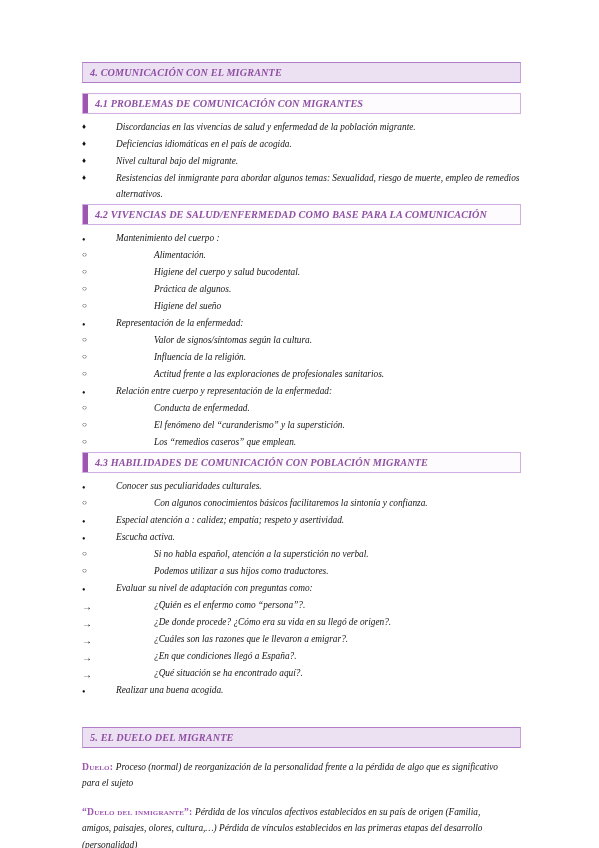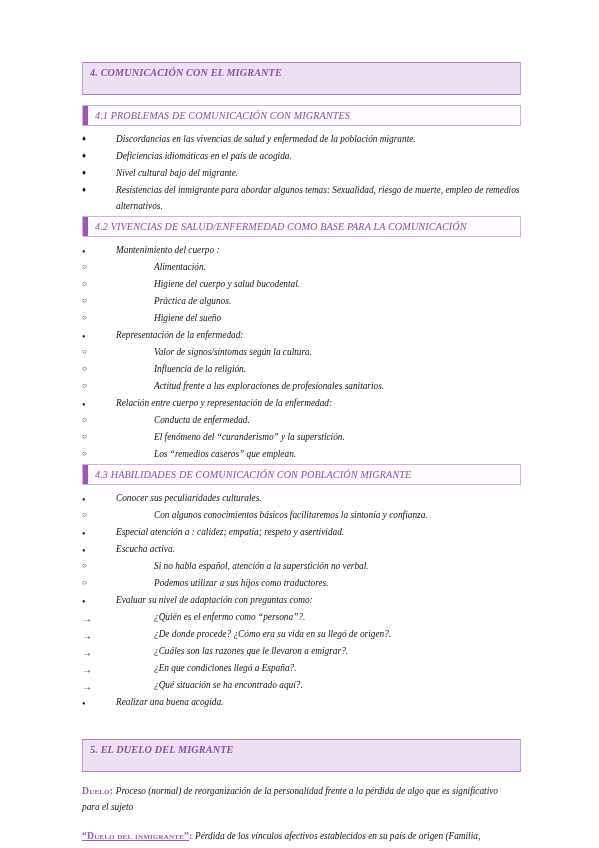--- a/index.html
+++ b/index.html
@@ -28,29 +28,29 @@
     border-top: 1.5px solid #b07cc6;
     border-bottom: 1.5px solid #b07cc6;
     border-left: 1px solid #c9a0d8;
     border-right: 1px solid #c9a0d8;
     background: #ece0f3;
     color: #8f4fa3;
     font-weight: bold;
     font-style: italic;
     font-size: 10.2px;
     letter-spacing: 0.15px;
-    padding: 4px 0 16px 7px;
+    padding: 4px 0 4px 7px;
     margin: 0 0 10px 0;
   }
   .h-sub {
     box-sizing: border-box;
     border: 1px solid #d3aee2;
     background: #fdfbfe;
     color: #8f4fa3;
-    font-weight: normal;
+    font-weight: bold;
     font-style: italic;
     font-size: 10.2px;
     letter-spacing: 0.1px;
     padding: 4px 0 4px 12px;
     margin: 0 0 6px 0;
     position: relative;
   }
   .h-sub::before {
     content: "";
     position: absolute;
@@ -111,21 +111,20 @@
     font-weight: bold;
     color: #9d57b0;
     font-size: 9.6px;
     letter-spacing: 0.2px;
   }
   .lead-u {
     font-variant: small-caps;
     font-style: normal;
     font-weight: bold;
     color: #9d57b0;
-    text-decoration: underline;
     font-size: 9.6px;
     letter-spacing: 0.2px;
   }
   .gap-before-5 { height: 27px; }
   .sec-block { margin-bottom: 9px; }
 </style>
 </head>
 <body>
 
 <div class="page">

